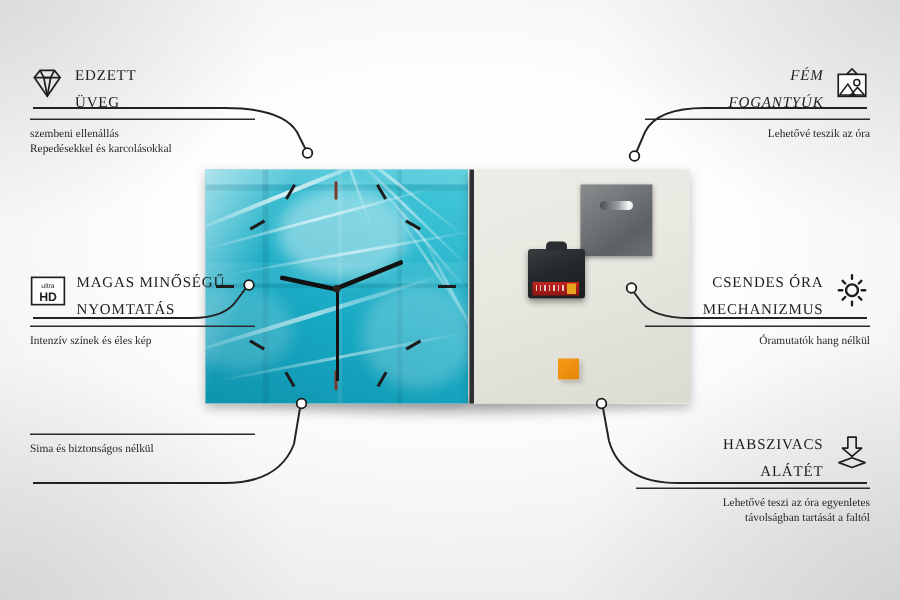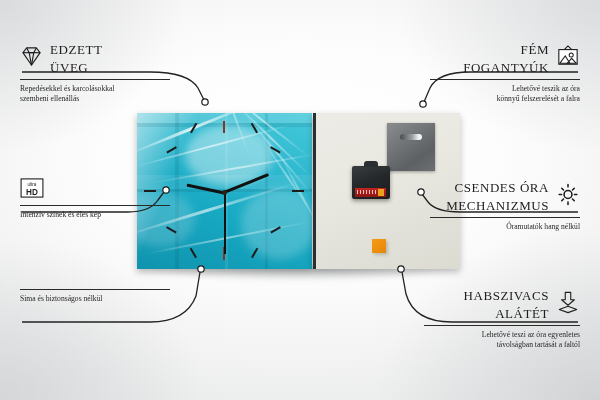--- a/index.html
+++ b/index.html
@@ -72,21 +72,21 @@
     background:linear-gradient(to bottom,#c4241f,#8e1712);}
   #battery .lbl{position:absolute;left:2px;top:2px;width:20px;height:4px;
     background:repeating-linear-gradient(to right, rgba(255,255,255,.75) 0 1px, rgba(255,255,255,0) 1px 3px);}
   #battery .plus{position:absolute;right:2px;top:1px;width:6px;height:7px;background:#e8a21c;}
   #foam{position:absolute;left:56px;top:126px;width:14px;height:14px;
     background:linear-gradient(140deg,#f59b12,#e5860b);box-shadow:2px 2px 3px rgba(0,0,0,.18);}
 
   
   .callout{position:absolute;}
   .co-head{display:flex;align-items:center;gap:7px;}
-  .co-title{font-size:13px;letter-spacing:.55px;color:#1d1d1d;line-height:11.5px;
+  .co-title{font-size:10px;letter-spacing:.55px;color:#1d1d1d;line-height:11.5px;
     font-family:"Liberation Serif", serif;text-transform:uppercase;white-space:nowrap;}
   .co-rule{height:1px;background:#2a2a2a;margin:3px 0 4px 0;}
   .co-desc{font-size:7.6px;line-height:9.6px;color:#262626;
     font-family:"Liberation Serif", serif;white-space:nowrap;}
   .left .co-head{justify-content:flex-start;}
   .left .co-title{text-align:left;}
   .left .co-desc{text-align:left;}
   .right .co-head{justify-content:flex-end;}
   .right .co-title{text-align:right;}
   .right .co-desc{text-align:right;}
@@ -199,62 +199,65 @@
               <path d="M9.6,7 L14.4,7"></path>
         </g>
           </svg>
       </span>
       <span>
         <span class="co-title">EDZETT</span><br>
         <span class="co-title">ÜVEG</span>
       </span>
     </div>
     <div class="co-rule"></div>
+    <div class="co-desc">szembeni ellenállás</div>
     <div class="co-desc">Repedésekkel és karcolásokkal</div>
-    <div class="co-desc">szembeni ellenállás</div>
   </div>
 
   <div class="callout left" style="left:20px;top:178px;width:150px;">
     <div class="co-head">
       <span class="ico">
         <svg width="24" height="20" viewBox="0 0 26 22">
           <rect x="1" y="1" width="24" height="20" fill="#fff" stroke="#1d1d1d" stroke-width="1.2"></rect>
           <text x="13" y="9" font-family="Liberation Sans, sans-serif" font-size="5" text-anchor="middle" fill="#1d1d1d">ultra</text>
           <text x="13" y="18.5" font-family="Liberation Sans, sans-serif" font-size="9" font-weight="bold" text-anchor="middle" fill="#1d1d1d">HD</text>
         </svg>
       </span>
+      <span>
+        <span class="co-title">MAGAS MINŐSÉGŰ</span><br>
+        <span class="co-title">NYOMTATÁS</span>
+      </span>
     </div>
     <div class="co-rule"></div>
     <div class="co-desc">Intenzív színek és éles kép</div>
   </div>
 
   <div class="callout left" style="left:20px;top:286px;width:150px;">
     <div class="co-rule"></div>
     <div class="co-desc">Sima és biztonságos nélkül</div>
   </div>
 
   <div class="callout right" style="left:430px;top:40px;width:150px;">
     <div class="co-head">
-      <span style="text-align:right;">
+      <span style="text-align:right;font-style:italic;">
         <span class="co-title">FÉM</span><br>
         <span class="co-title">FOGANTYÚK</span>
       </span>
       <span class="ico">
         <svg width="24" height="22" viewBox="0 0 26 24">
           <path d="M13,1 L9,5 L17,5 Z" fill="none" stroke="#1d1d1d" stroke-width="1.1"></path>
           <rect x="3" y="5" width="20" height="16" fill="#fff" stroke="#1d1d1d" stroke-width="1.2"></rect>
           <circle cx="16.5" cy="11" r="2.2" fill="none" stroke="#1d1d1d" stroke-width="1.1"></circle>
           <path d="M4,20 L10,12 L15,20 Z" fill="none" stroke="#1d1d1d" stroke-width="1.1"></path>
           <path d="M12,20 L17,14.5 L22,20 Z" fill="none" stroke="#1d1d1d" stroke-width="1.1"></path>
         </svg>
       </span>
     </div>
     <div class="co-rule"></div>
     <div class="co-desc">Lehetővé teszik az óra</div>
-    <div class="co-desc">könnyű felszerelését a falra</div>
   </div>
 
   <div class="callout right" style="left:430px;top:178px;width:150px;">
     <div class="co-head">
       <span style="text-align:right;">
         <span class="co-title">CSENDES ÓRA</span><br>
         <span class="co-title">MECHANIZMUS</span>
       </span>
       <span class="ico">
         <svg width="24" height="23" viewBox="0 0 26 25">

